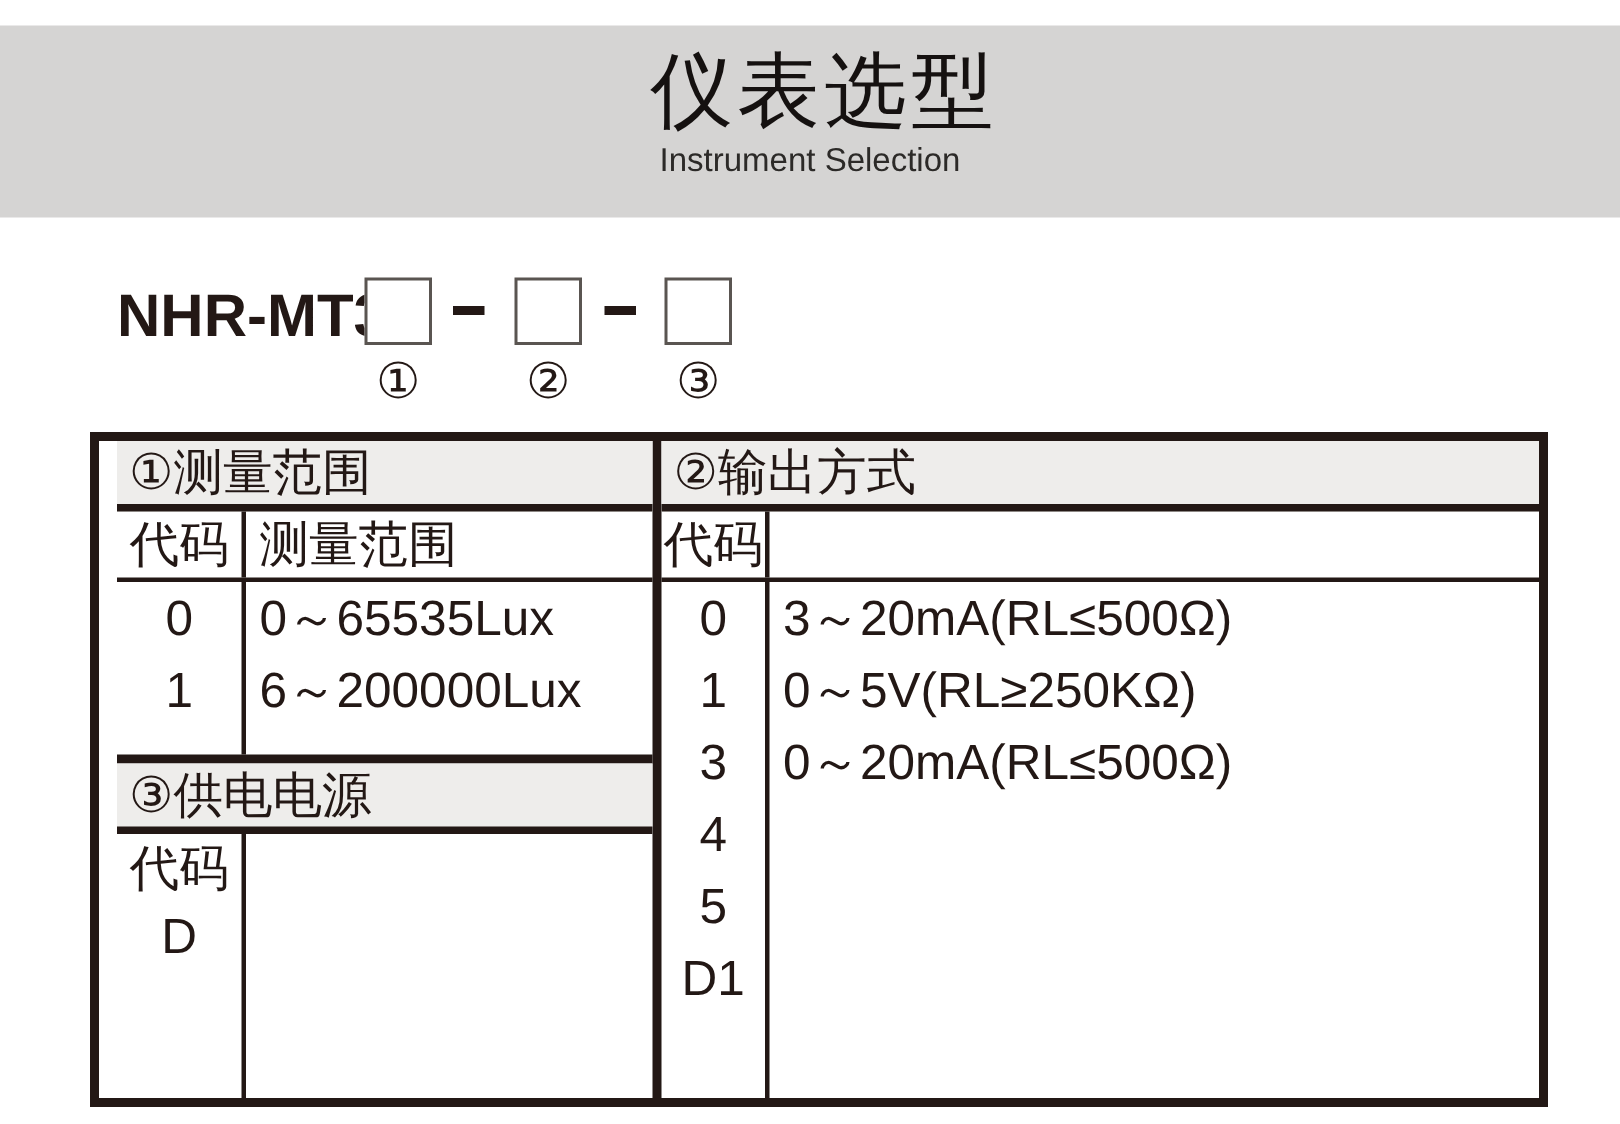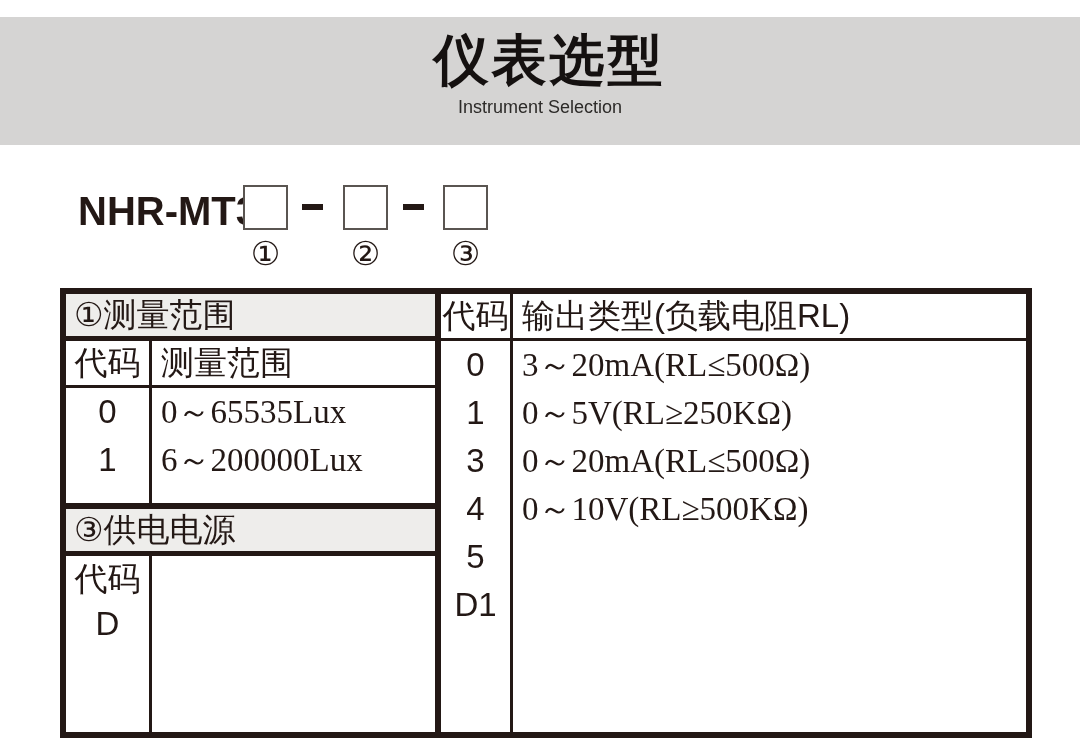--- a/index.html
+++ b/index.html
@@ -1,49 +1,49 @@
 <!DOCTYPE html>
 <html><head>
 <meta charset="utf-8">
 <style>
   html,body{margin:0;padding:0;background:#ffffff;}
   body{width:1080px;height:749px;font-family:"Liberation Sans","DejaVu Sans",sans-serif;color:#231815;}
   .canvas{position:relative;width:1080px;height:749px;background:#ffffff;overflow:hidden;}
 
   
   .banner{position:absolute;left:0;top:17px;width:1080px;height:128px;background:#d5d4d3;text-align:center;box-sizing:border-box;padding-top:12px;}
-  .banner-title{font-size:55px;font-weight:bold;letter-spacing:3px;line-height:62px;color:#151110;margin-left:19px;}
-  .banner-sub{font-size:18px;line-height:26px;margin-top:3px;color:#2c2a28;}
+  .banner-title{font-size:55px;font-weight:normal;letter-spacing:3px;line-height:62px;color:#151110;margin-left:19px;}
+  .banner-sub{font-size:22px;line-height:26px;margin-top:3px;color:#2c2a28;}
 
   
   .model-prefix{position:absolute;left:78px;top:189px;font-size:40px;font-weight:bold;letter-spacing:0px;color:#231815;}
   .slot{position:absolute;top:185px;width:41px;height:41px;border:2px solid #5a5551;background:#ffffff;}
   .slot1{left:243px;} .slot2{left:343px;} .slot3{left:443px;}
   .dash{position:absolute;top:204px;width:21px;height:6px;background:#231815;}
   .dash1{left:302px;} .dash2{left:403px;}
   .circ{position:absolute;top:236px;width:45px;text-align:center;font-size:33px;line-height:36px;color:#231815;}
   .circ1{left:243px;} .circ2{left:343px;} .circ3{left:443px;}
 
   
   .sel-table{position:absolute;left:60px;top:288px;width:972px;height:450px;border:6px solid #231815;box-sizing:border-box;display:flex;background:#ffffff;font-size:33px;}
   .pane{box-sizing:border-box;display:flex;flex-direction:column;}
-  .pane-left{width:375px;border-right:6px solid #231815;}
+  .pane-left{width:375px;border-right:6px solid #231815;padding-left:12px;}
   .pane-right{flex:1;}
 
   .sec-header{height:47px;box-sizing:border-box;border-bottom:5px solid #231815;background:#eeedeb;display:flex;align-items:center;padding-left:8px;line-height:42px;}
   .col-row{height:47px;box-sizing:border-box;border-bottom:3px solid #231815;display:flex;}
   .cell-code{box-sizing:border-box;border-right:3px solid #231815;display:flex;align-items:center;justify-content:center;}
   .cell-desc{flex:1;display:flex;align-items:center;padding-left:9px;text-align:right;}
   .w-left{width:86px;} .w-right{width:72px;}
 
   .data-grid{display:flex;box-sizing:border-box;}
   .dg-left{height:121px;border-bottom:6px solid #231815;}
   .dg-right{flex:1;}
   .dcol-code{box-sizing:border-box;border-right:3px solid #231815;text-align:center;}
-  .dcol-desc{flex:1;padding-left:9px;box-sizing:border-box;font-family:Liberation Serif, serif;}
+  .dcol-desc{flex:1;padding-left:9px;box-sizing:border-box;}
   .r48{height:48px;line-height:48px;}
   .r45{height:45px;line-height:45px;}
   .body3{flex:1;display:flex;box-sizing:border-box;}
 </style>
 </head>
 <body>
 
 <div class="canvas">
 
   <div class="banner">
@@ -89,39 +89,38 @@
         <div class="dcol-code w-left">
           <div class="r45">代码</div>
           <div class="r45">D</div>
         </div>
       </div>
 
     </div>
 
     <div class="pane pane-right">
 
+      <div class="sec-header">②输出方式</div>
 
       <div class="col-row">
         <div class="cell-code w-right">代码</div>
-        <div class="cell-desc">输出类型(负载电阻RL)</div>
       </div>
 
       <div class="data-grid dg-right">
         <div class="dcol-code w-right">
           <div class="r48">0</div>
           <div class="r48">1</div>
           <div class="r48">3</div>
           <div class="r48">4</div>
           <div class="r48">5</div>
           <div class="r48">D1</div>
         </div>
         <div class="dcol-desc">
           <div class="r48">3～20mA(RL≤500Ω)</div>
           <div class="r48">0～5V(RL≥250KΩ)</div>
           <div class="r48">0～20mA(RL≤500Ω)</div>
-          <div class="r48">0～10V(RL≥500KΩ)</div>
         </div>
       </div>
 
     </div>
 
   </div>
 </div>
 
 </body></html>

